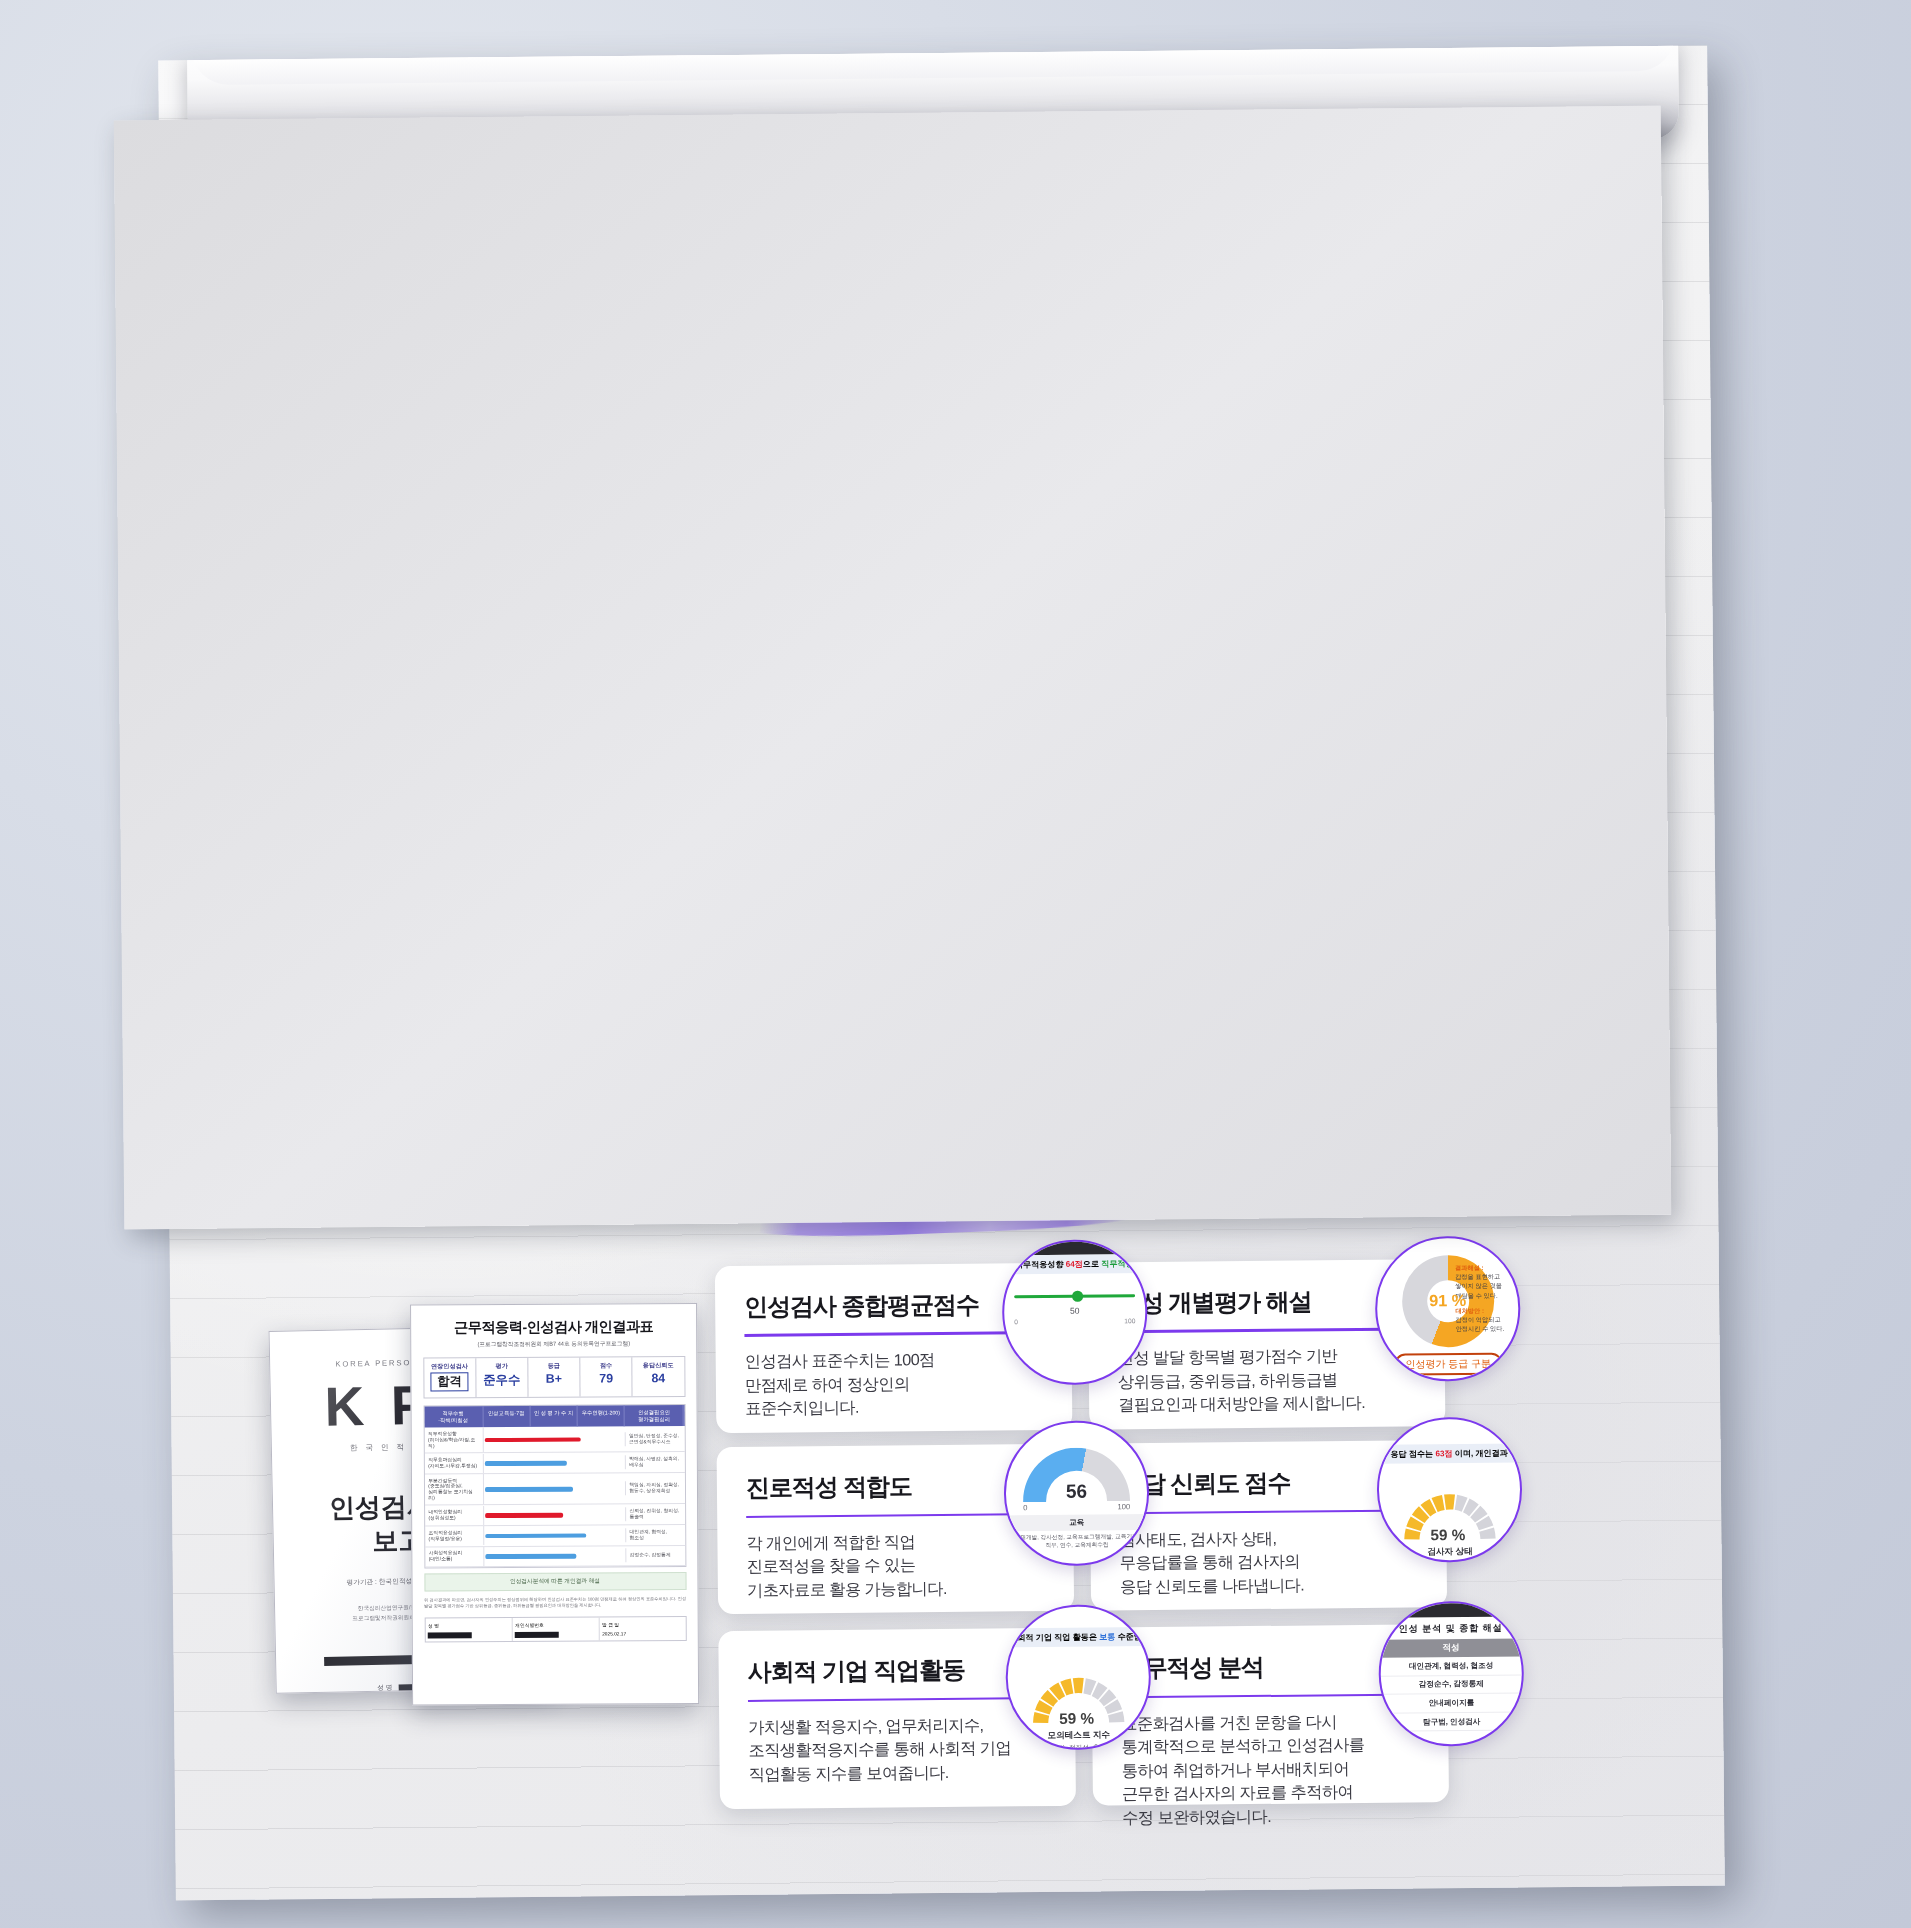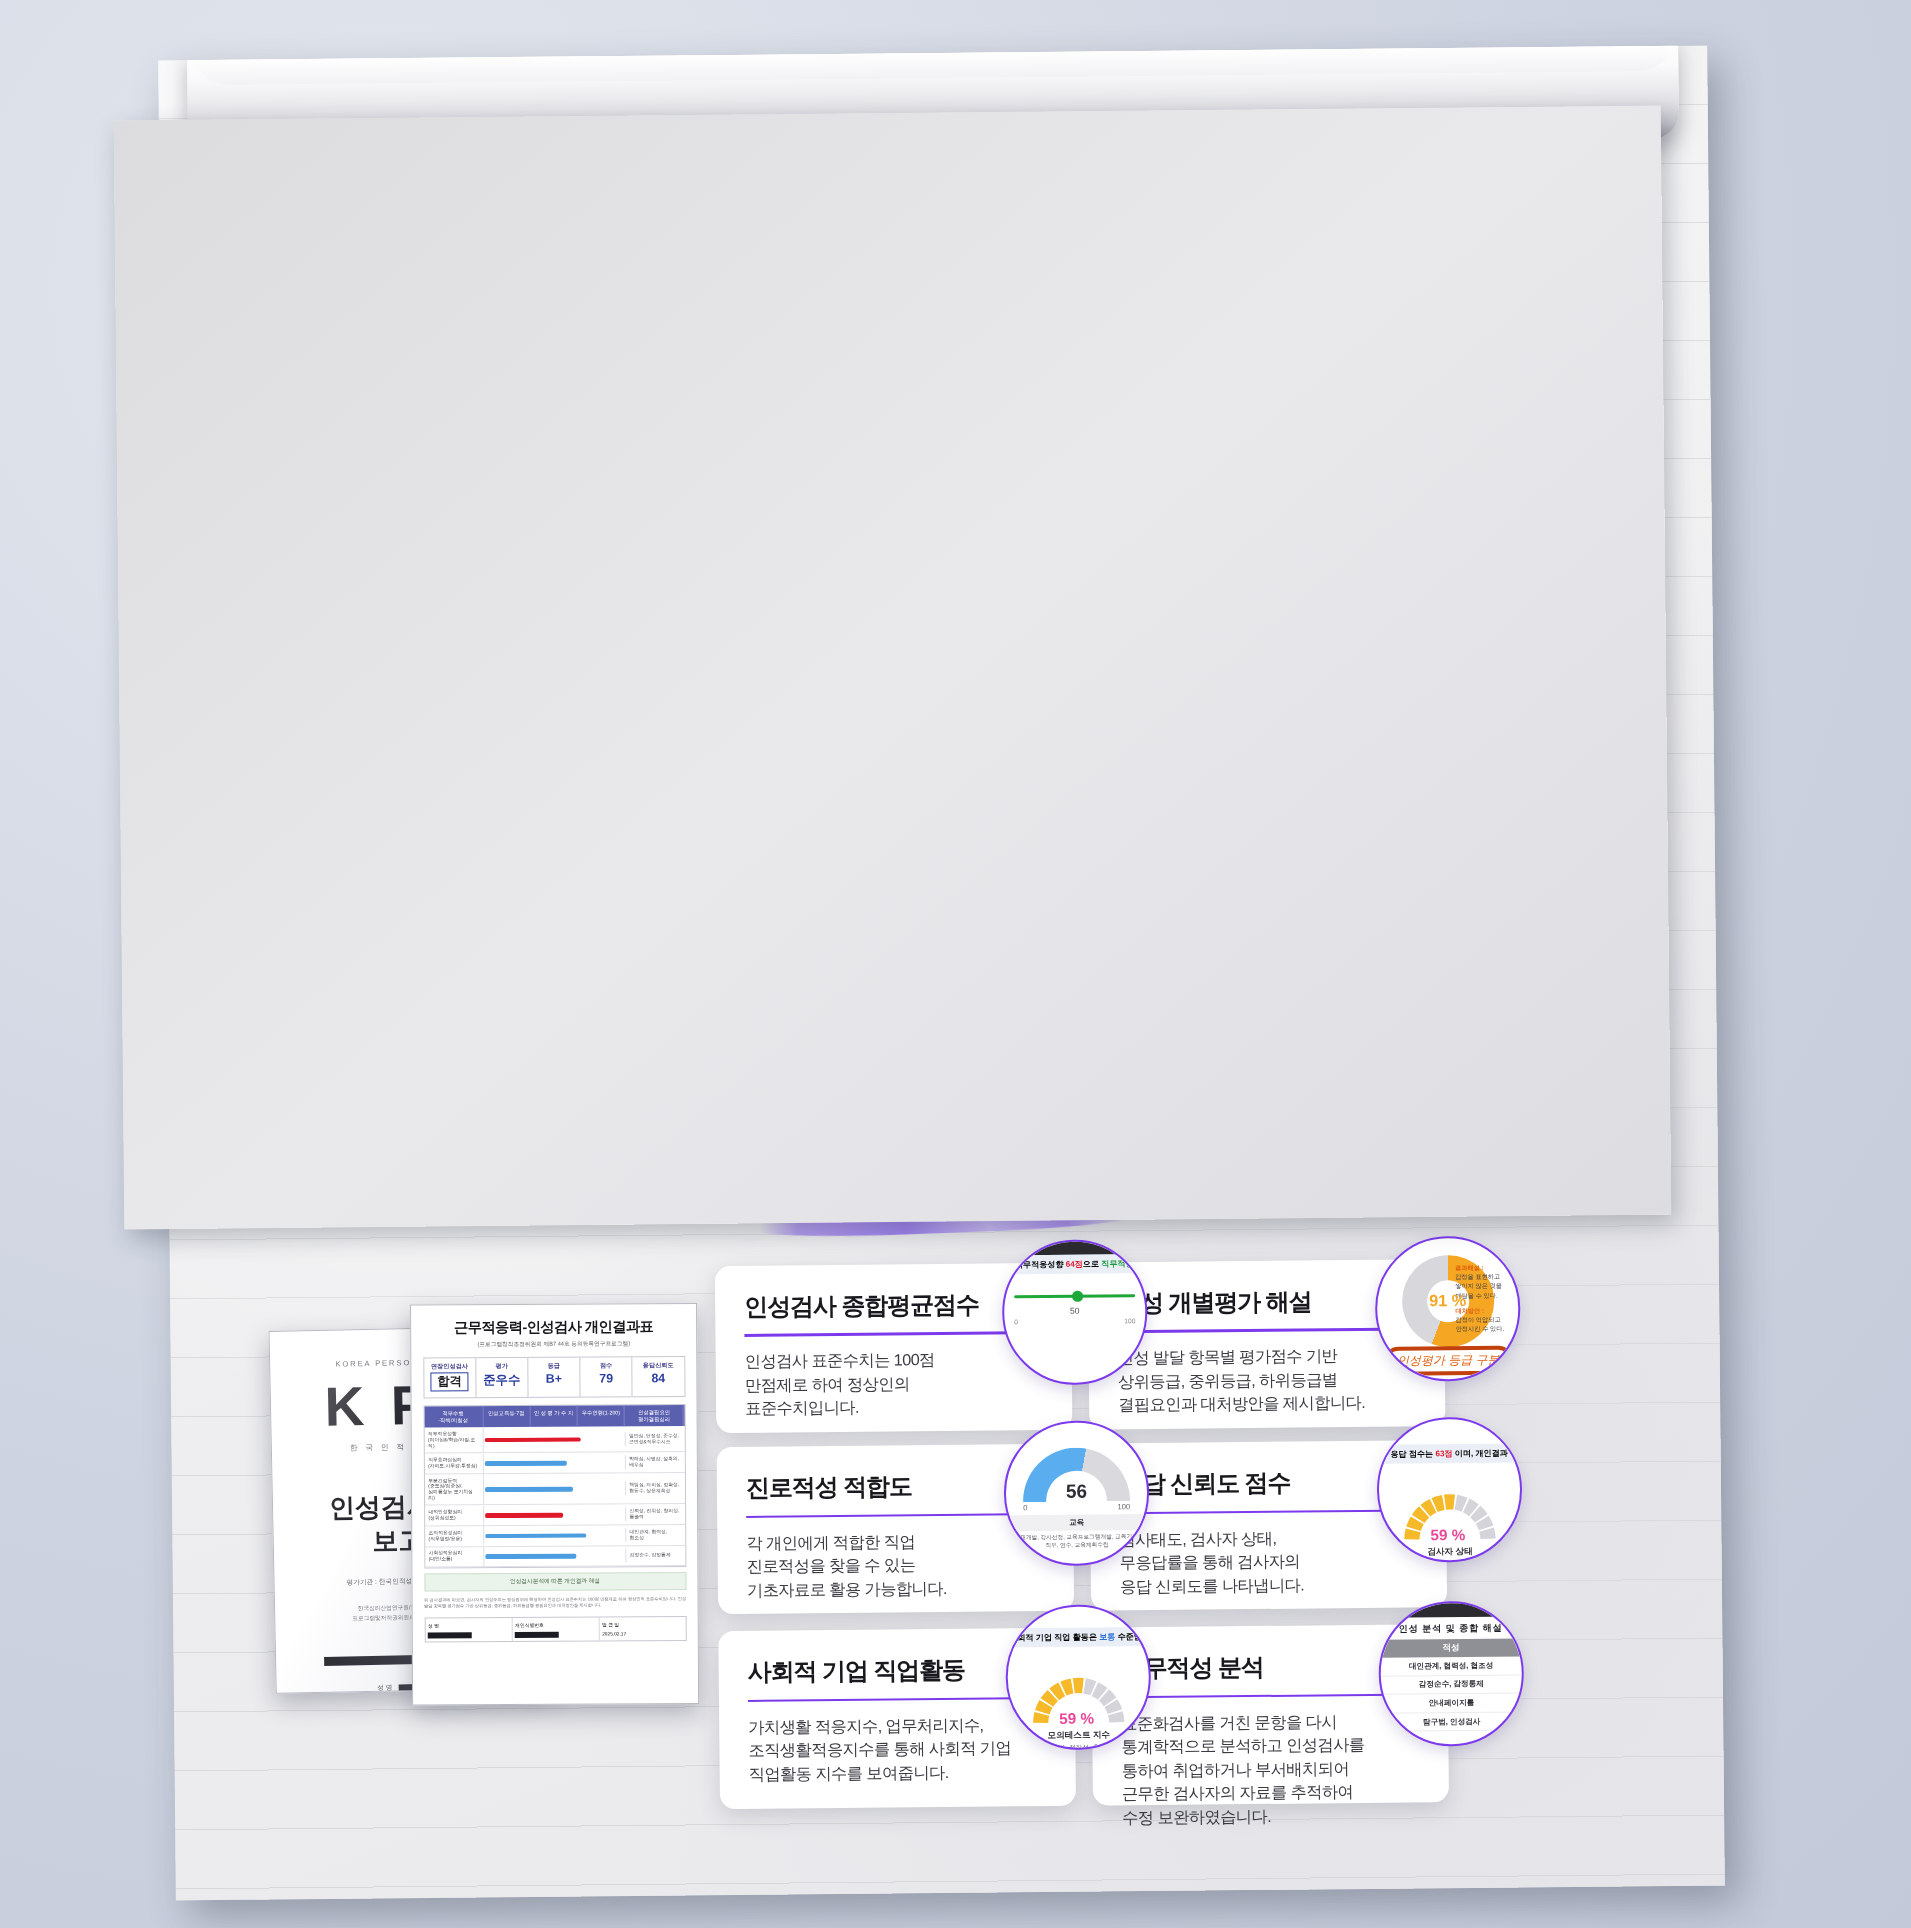--- a/index.html
+++ b/index.html
@@ -283,34 +283,34 @@
   .slider .knob { position:absolute; left:48%; top:-3.8px; width:10.5px; height:10.5px; border-radius:50%; background:#1fa83a;}
   .slider .lab { text-align:center; font-size:8.6px; color:#55555d; margin-top:8.6px;}
   .slider .ticks { display:flex; justify-content:space-between; font-size:6.7px; color:#8a8a92; margin-top:1.9px;}
 
   .donut { width: 92px; height: 92px; border-radius:50%; margin-top: 17px; position:relative;
     background: conic-gradient(#f5a623 0 56%, #d7d7dc 56% 100%); }
   .donut::after { content:""; position:absolute; left:25px; top:25px; width:42px; height:42px; background:#fff; border-radius:50%; }
   .donut .pc { position:absolute; inset:0; display:flex; align-items:center; justify-content:center; font-size:16.3px; font-weight:800; color:#f5a623; z-index:2;}
   .donut-side { position:absolute; right:3.8px; top:25px; width:59px; font-size:6.2px; line-height:1.5; color:#3c3c44; }
   .donut-side .hd { color:#e0600f; font-weight:800; }
-  .pill { position:absolute; bottom:3.8px; left:50%; transform:translateX(-50%); border:4px solid #c2410c; color:#e0600f; border-radius:19px; font-size:12px; padding:1.9px 9.6px; white-space:nowrap;font-style:italic;}
+  .pill { position:absolute; bottom:3.8px; left:50%; transform:translateX(-50%); border:2px solid #c2410c; color:#e0600f; border-radius:19px; font-size:10px; padding:1.9px 9.6px; white-space:nowrap;}
 
   .gauge { width: 107px; height: 55px; margin-top: 23px; position:relative; overflow:hidden; }
   .gauge .arc { width:107px; height:107px; border-radius:50%;
     background: conic-gradient(from 270deg, #5aaef0 0 28%, #d9d9de 28% 50%, transparent 50%); }
   .gauge .hole { position:absolute; left:23px; top:23px; width:61px; height:61px; border-radius:50%; background:#fff; }
   .gauge .v { position:absolute; left:0; right:0; bottom:0; text-align:center; font-size:19px; font-weight:700; color:#2d2d35;}
   .gauge-ends { width:107px; display:flex; justify-content:space-between; font-size:7.6px; color:#6a6a72; }
   .gauge-cap { background:#f0f0f3; width:100%; text-align:center; font-size:7.6px; font-weight:800; color:#2b2b33; padding:2.9px 0; margin-top:2.9px;}
   .gauge-sub { font-size:5.7px; color:#5a5a64; text-align:center; line-height:1.5; padding:1.9px 5.7px;}
 
   .seg { position:relative; width: 99px; height: 54px; margin-top: 25px; }
   .seg svg { display:block; }
-  .seg .pc { position:absolute; left:0; right:4px; bottom:-1.9px; text-align:center; font-size:15.3px; font-weight:800; color:#ec4899;}
+  .seg .pc { position:absolute; left:0; right:4px; bottom:-1.9px; text-align:center; font-size:15.3px; font-weight:800; color:#404040;}
   .seg-lab { font-size:8.6px; font-weight:800; color:#2b2b33; margin-top: 15.3px;}
   .seg-sub { font-size:6.7px; color:#5a5a64; margin-top:1.9px;}
 
   .tbl-bub { width:100%; padding-top:1.9px; }
   .tbl-bub .hd { text-align:center; font-size:9px; font-weight:800; color:#1d1d24; letter-spacing:1px; padding:3.8px 0;}
   .tbl-bub .th { background:#8f8f96; color:#fff; text-align:center; font-size:8.6px; font-weight:800; padding:2.9px 0;}
   .tbl-bub .td { text-align:center; font-size:7.6px; color:#2f2f38; font-weight:700; padding:3.8px 0; border-bottom:1px solid #ececf0;}
 </style>
 </head>
 <body>

